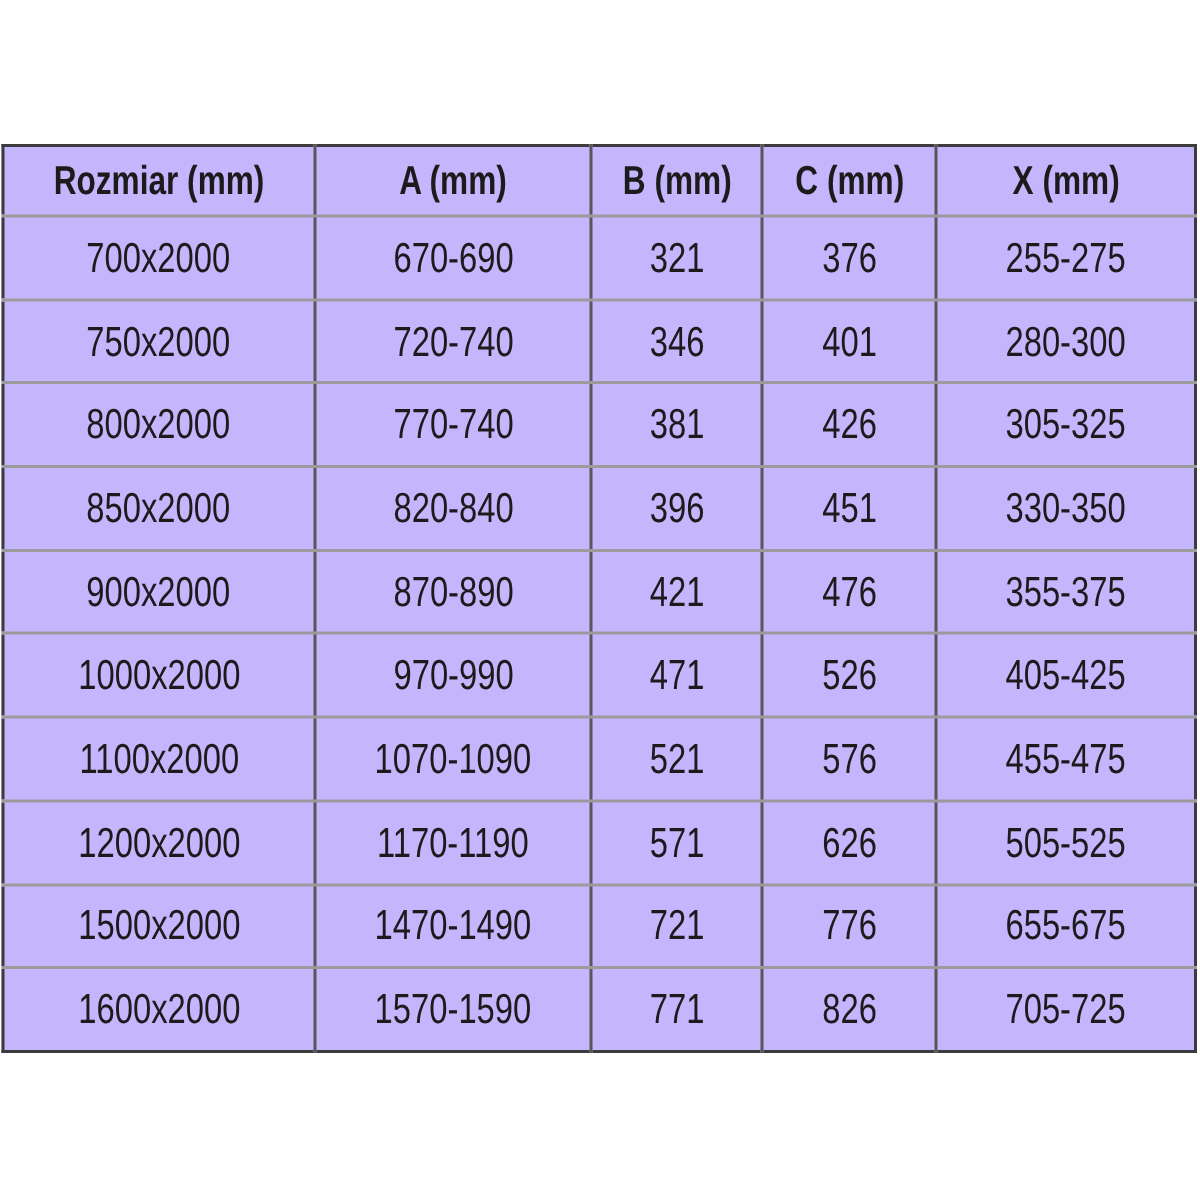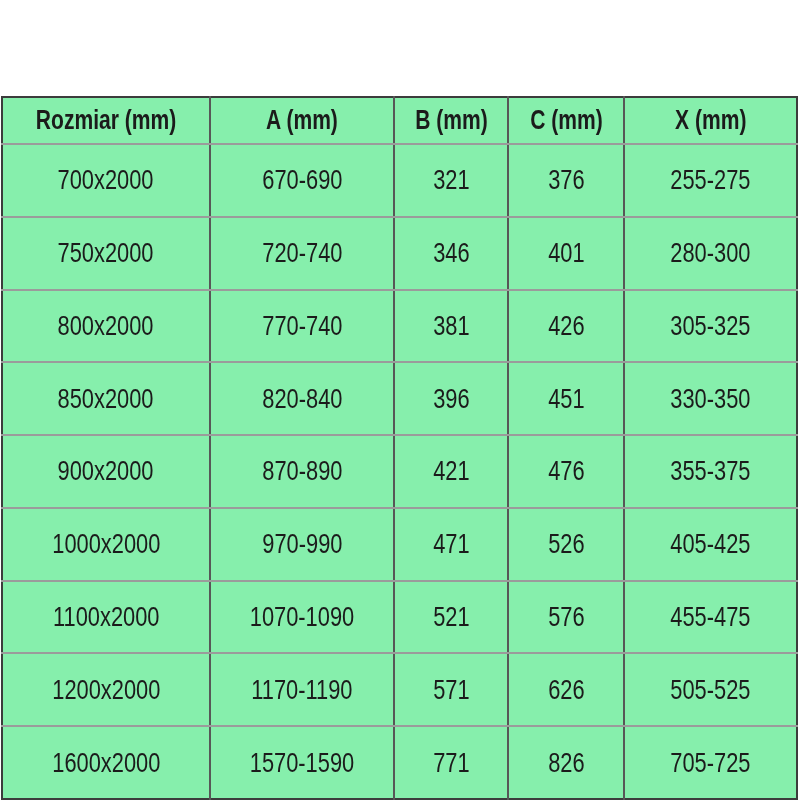--- a/index.html
+++ b/index.html
@@ -13,25 +13,25 @@
     width: 800px;
     height: 800px;
     background: #ffffff;
     overflow: hidden;
   }
   table.size-table {
     position: absolute;
     left: 1px;
     top: 96px;
     width: 795px;
-    height: 704px;
+    height: 606px;
     border-collapse: collapse;
     table-layout: fixed;
     border: 2px solid var(--outer-border, #3c3c3c);
-    background: #86efac;
+    background: #c4b5fd;
   }
   col.c0 { width: 208px; }
   col.c1 { width: 184px; }
   col.c2 { width: 114px; }
   col.c3 { width: 116px; }
   col.c4 { width: 173px; }
   th, td {
     padding: 0;
     text-align: center;
     vertical-align: middle;
@@ -132,20 +132,27 @@
           <td><span class="cx">455-475</span></td>
         </tr>
         <tr>
           <td><span class="cx">1200x2000</span></td>
           <td><span class="cx">1170-1190</span></td>
           <td><span class="cx">571</span></td>
           <td><span class="cx">626</span></td>
           <td><span class="cx">505-525</span></td>
         </tr>
         <tr>
+          <td><span class="cx">1500x2000</span></td>
+          <td><span class="cx">1470-1490</span></td>
+          <td><span class="cx">721</span></td>
+          <td><span class="cx">776</span></td>
+          <td><span class="cx">655-675</span></td>
+        </tr>
+        <tr>
           <td><span class="cx">1600x2000</span></td>
           <td><span class="cx">1570-1590</span></td>
           <td><span class="cx">771</span></td>
           <td><span class="cx">826</span></td>
           <td><span class="cx">705-725</span></td>
         </tr>
       </tbody>
   </table>
 </div>
 

